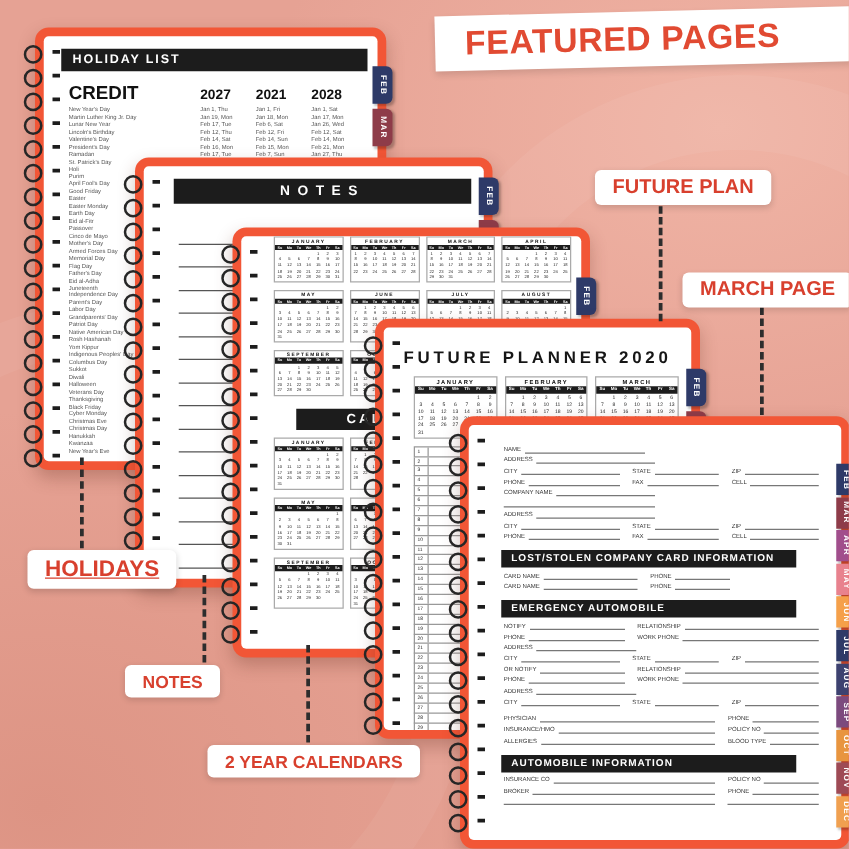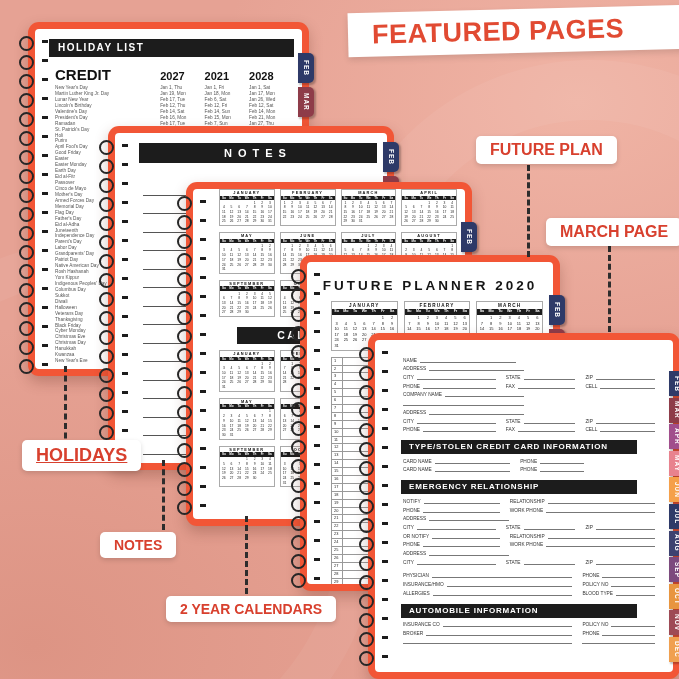--- a/index.html
+++ b/index.html
@@ -2232,21 +2232,21 @@
             <span class="i-field" style="flex: 3 1 0%;">
               <span class="i-label">FAX</span>
               <span class="i-line"></span>
             </span>
             <span class="i-field" style="flex: 3 1 0%;">
               <span class="i-label">CELL</span>
               <span class="i-line"></span>
             </span>
           </div>
         </div>
-        <div class="blk i-banner">TYPE/STOLEN CREDIT CARD INFORMATION</div>
+        <div class="blk i-banner">LOST/STOLEN COMPANY CARD INFORMATION</div>
         <div class="i-rows">
           <div class="i-row" style="width: 72%;">
             <span class="i-field" style="flex: 5 1 0%;">
               <span class="i-label">CARD NAME</span>
               <span class="i-line"></span>
             </span>
             <span class="i-field" style="flex: 3 1 0%;">
               <span class="i-label">PHONE</span>
               <span class="i-line"></span>
             </span>
@@ -2255,21 +2255,21 @@
             <span class="i-field" style="flex: 5 1 0%;">
               <span class="i-label">CARD NAME</span>
               <span class="i-line"></span>
             </span>
             <span class="i-field" style="flex: 3 1 0%;">
               <span class="i-label">PHONE</span>
               <span class="i-line"></span>
             </span>
           </div>
         </div>
-        <div class="blk i-banner">EMERGENCY RELATIONSHIP</div>
+        <div class="blk i-banner">EMERGENCY AUTOMOBILE</div>
         <div class="i-rows">
           <div class="i-row" style="width: 100%;">
             <span class="i-field" style="flex: 4 1 0%;">
               <span class="i-label">NOTIFY</span>
               <span class="i-line"></span>
             </span>
             <span class="i-field" style="flex: 6 1 0%;">
               <span class="i-label">RELATIONSHIP</span>
               <span class="i-line"></span>
             </span>

